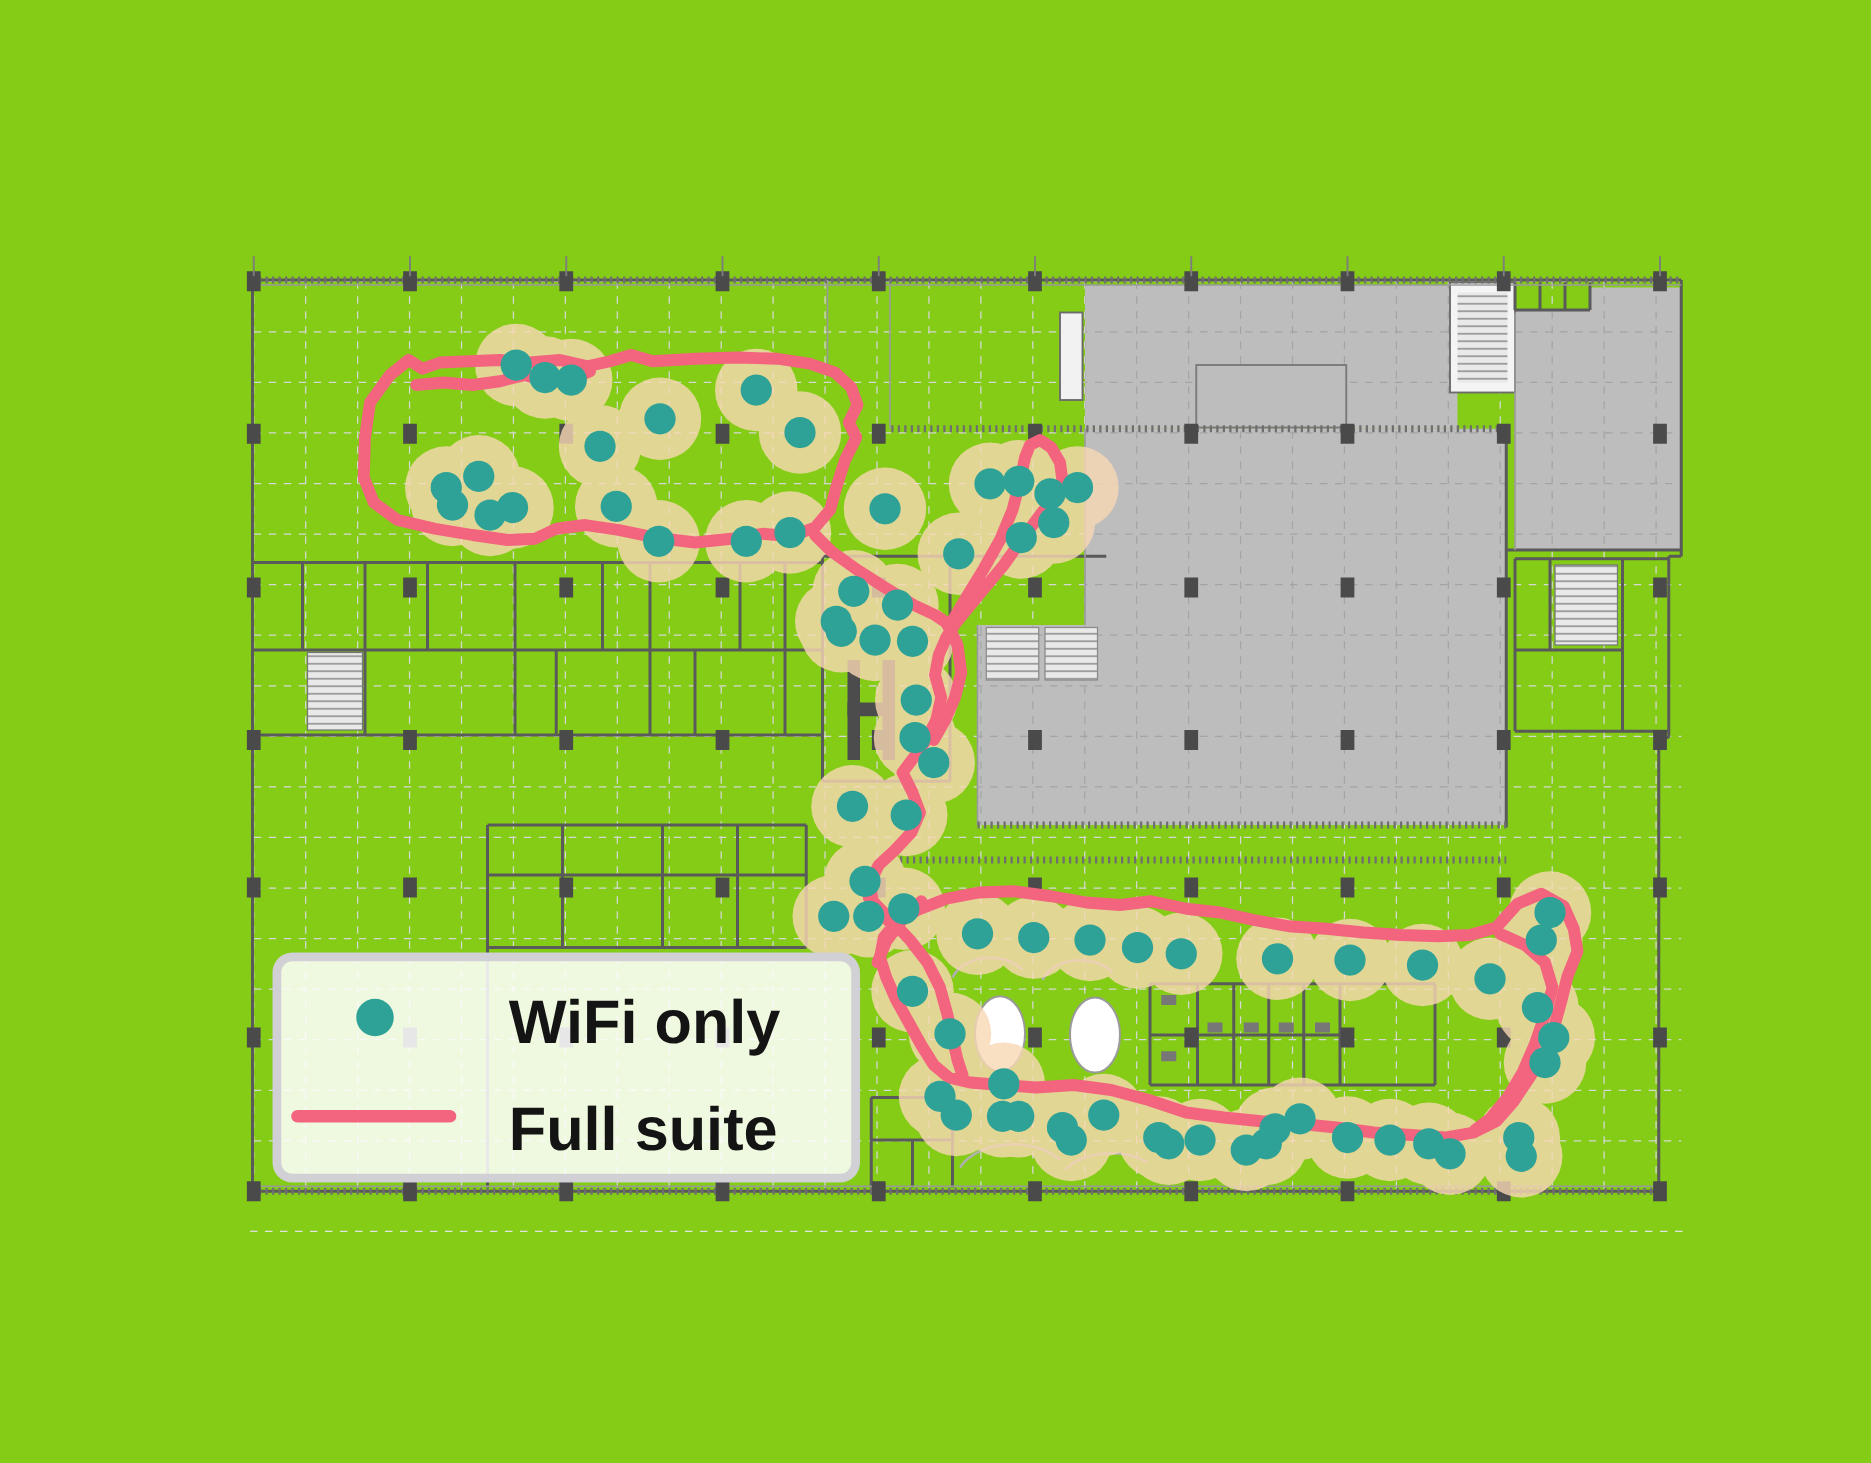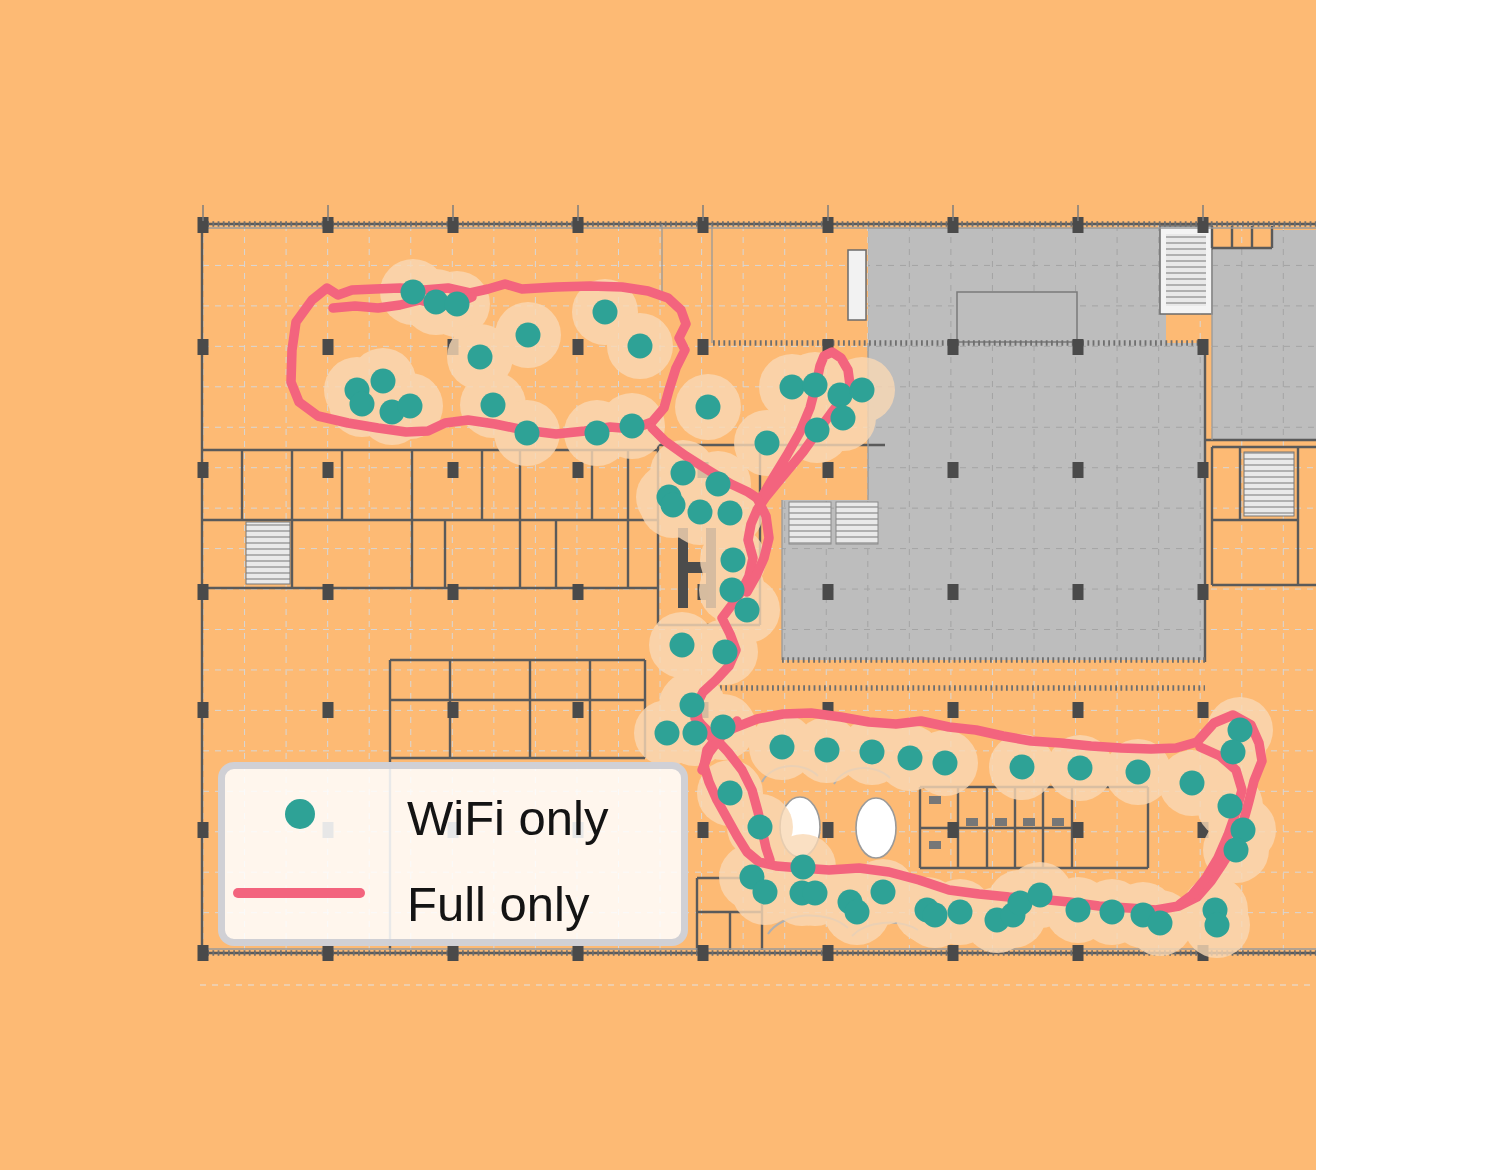--- a/index.html
+++ b/index.html
@@ -1,17 +1,17 @@
 <!DOCTYPE html>
 <html><head>
 <meta charset="utf-8">
 <style>
   html,body{margin:0;padding:0;background:#ffffff;}
-  #stage{position:relative;width:1316px;height:1170px;background:#fdba74;overflow:hidden;
-         font-family:"Liberation Sans",sans-serif;}
+  #stage{position:relative;width:1497px;height:1170px;background:#84cc16;overflow:hidden;
+         font-family:"Liberation Sans",sans-serif;font-weight:bold;}
   #fig{position:absolute;left:0;top:0;}
   .legend{position:absolute;left:218px;top:762px;width:470px;height:184px;
           background:rgba(255,255,255,0.87);
           border:7px solid rgba(205,205,212,0.95);
           border-radius:16px;box-sizing:border-box;z-index:10;}
   .legend .sw-dot{position:absolute;left:60px;top:30px;width:30px;height:30px;border-radius:50%;}
   .legend .sw-line{position:absolute;left:8px;top:119px;width:132px;height:10px;border-radius:5px;}
   .legend .lb{position:absolute;left:182px;font-size:49px;line-height:54px;color:#141414;
               white-space:nowrap;letter-spacing:0px;}
   .legend .lb1{top:22px;}
@@ -487,16 +487,16 @@
         <circle cx="1160" cy="923" r="12.5" fill="#2EA296"></circle>
         <circle cx="1215" cy="910" r="12.5" fill="#2EA296"></circle>
         <circle cx="1217" cy="925" r="12.5" fill="#2EA296"></circle>
       </g>
 </svg>
 
 <div class="legend">
   <span class="sw-dot" style="background: rgb(46, 162, 150);"></span>
   <span class="lb lb1">WiFi only</span>
   <span class="sw-line" style="background: rgb(243, 100, 126);"></span>
-  <span class="lb lb2">Full only</span>
+  <span class="lb lb2">Full suite</span>
 </div>
 
 </div>
 
 </body></html>

